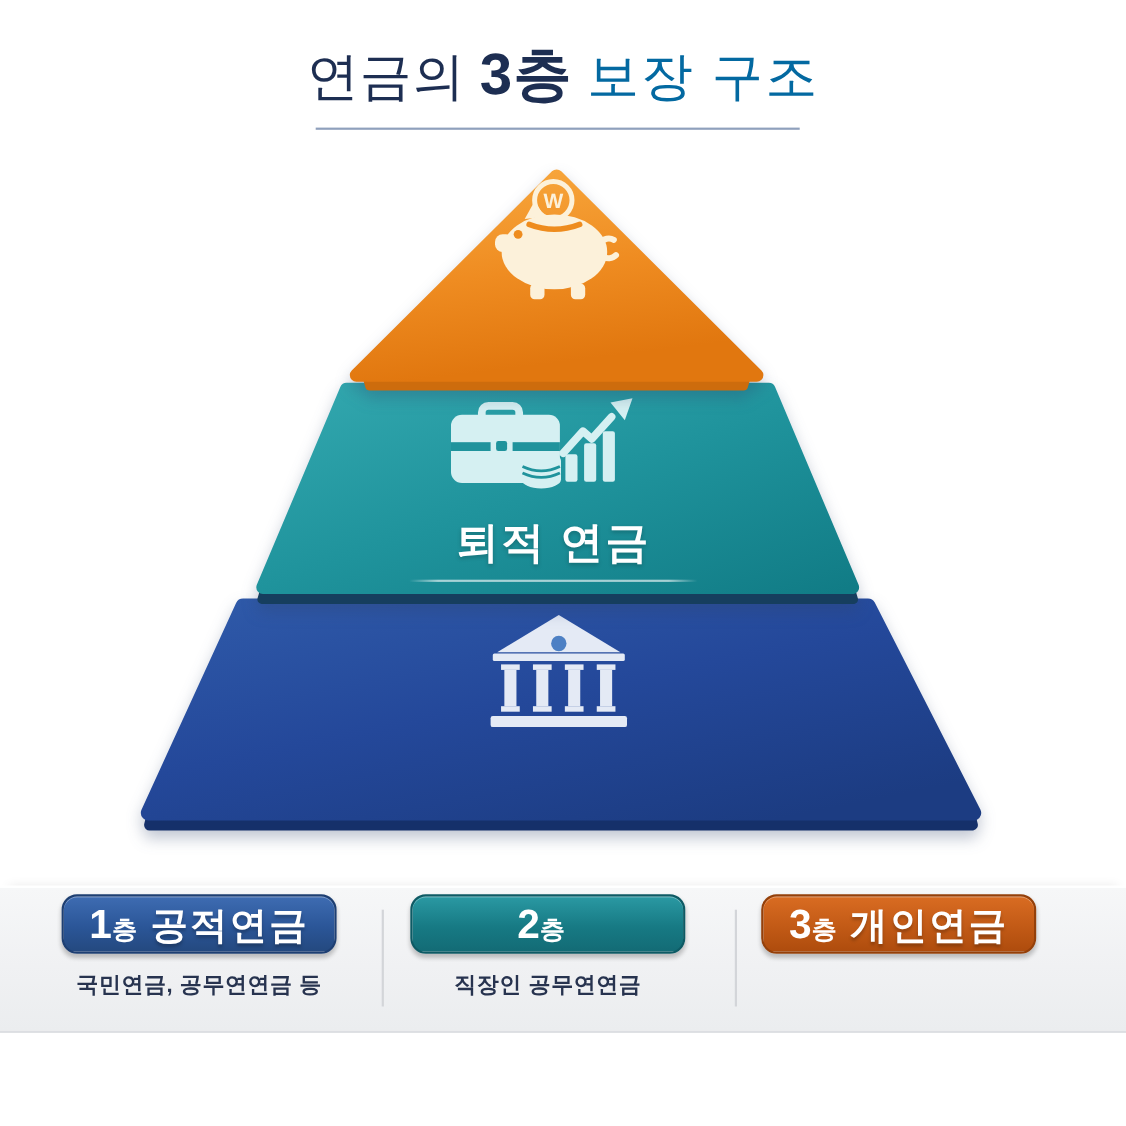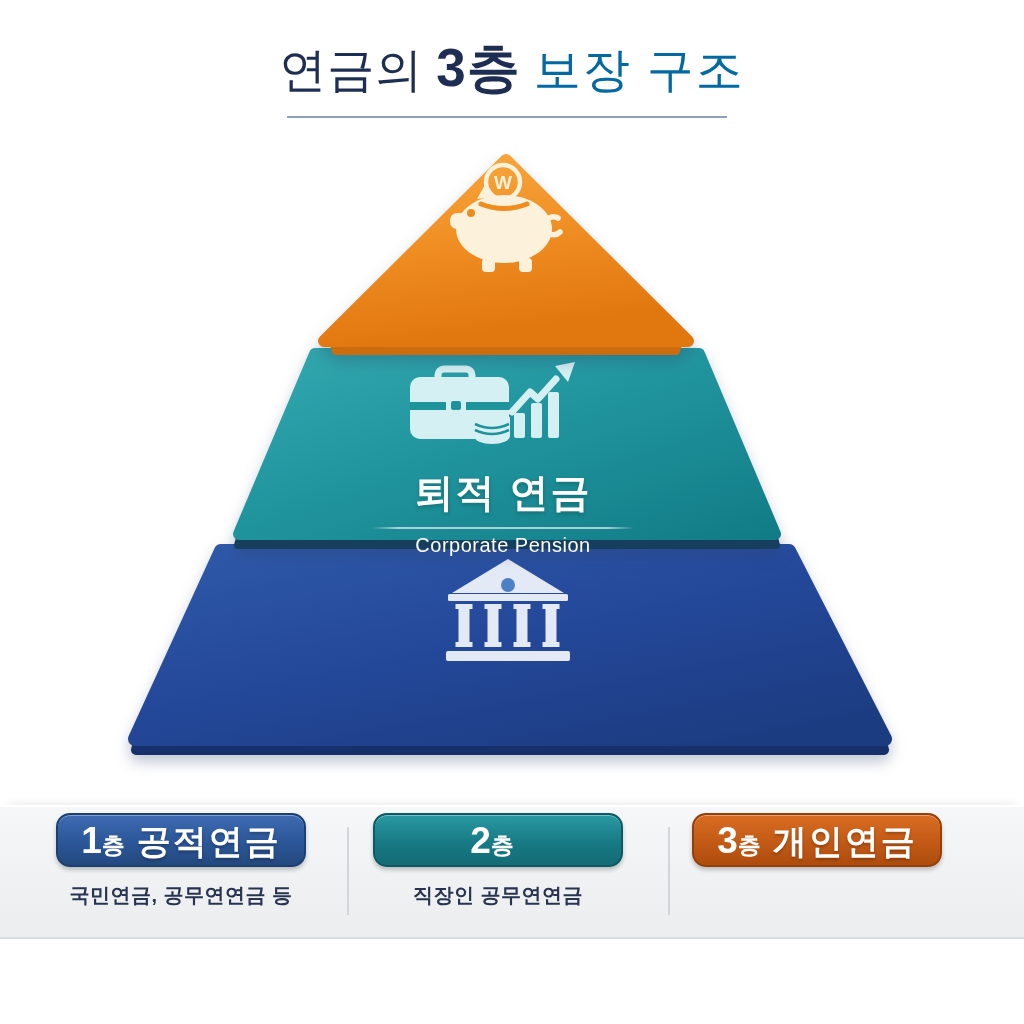--- a/index.html
+++ b/index.html
@@ -144,21 +144,20 @@
         <path d="M558 218 a 9 9 0 1 0 2 14" fill="none" stroke="#fcf1da" stroke-width="5.5" stroke-linecap="round"></path>
         <path d="M481 204 Q 504 213 527 204" fill="none" stroke="#ee8c1e" stroke-width="5" stroke-linecap="round"></path>
         <circle cx="471" cy="213" r="4" fill="#ee8c1e"></circle>
       </g>
     </g>
   </svg>
 
   <div class="tier-text tt2">
     <div class="tier-ko">퇴적 연금</div>
     <div class="tier-divider"></div>
-    <div class="tier-en">Corporate Pension</div>
   </div>
 
   <div class="legend-band">
     <div class="legend-divider ld1"></div>
     <div class="legend-divider ld2"></div>
 
     <div class="legend-card lc1">
       <div class="legend-badge">
         <span class="badge-num">1</span>
           <span class="badge-suffix">층</span>

